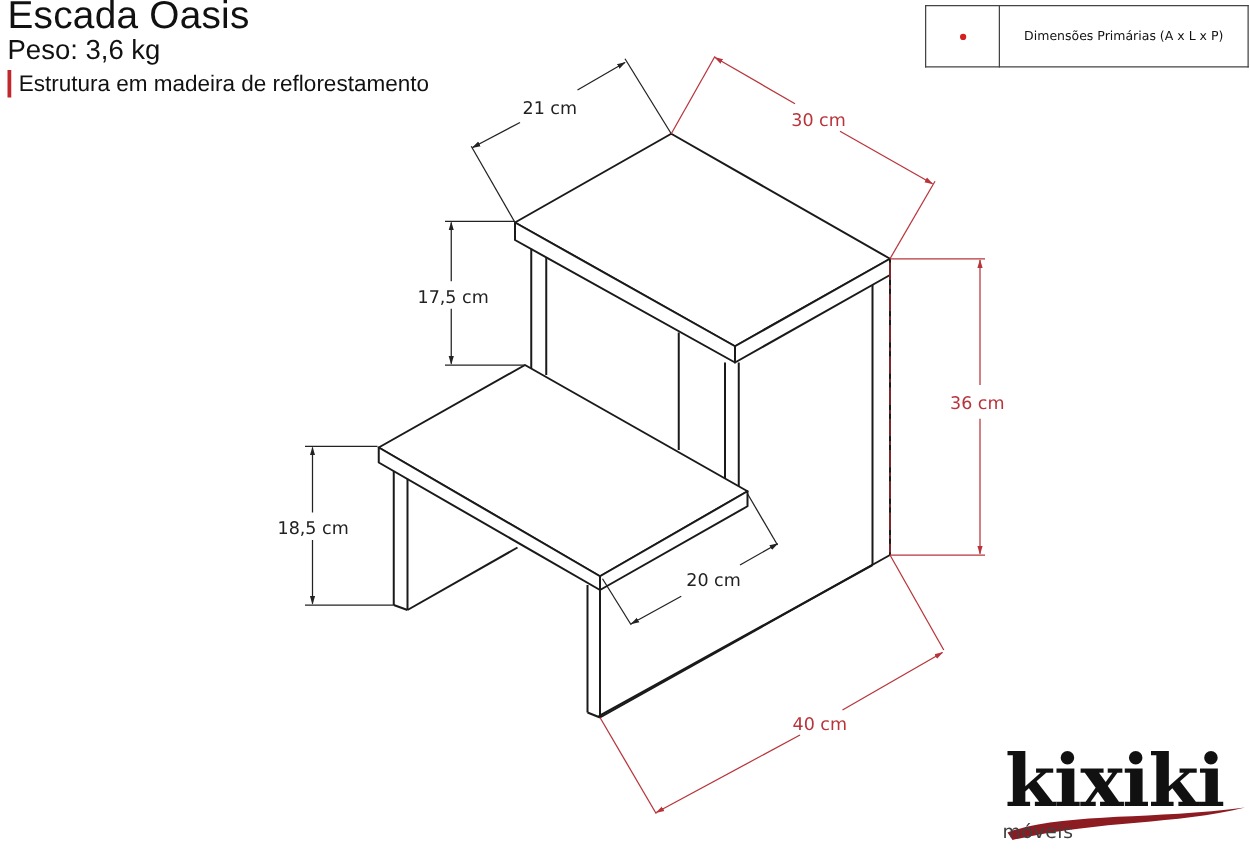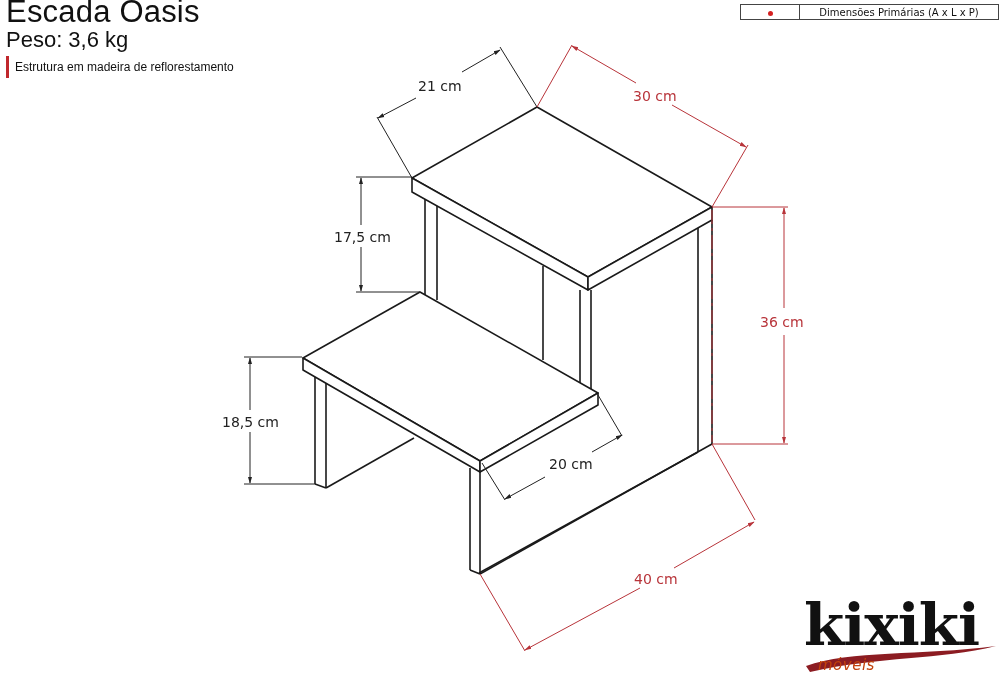--- a/index.html
+++ b/index.html
@@ -1,31 +1,31 @@
 <!DOCTYPE html>
 <html><head>
 <meta charset="utf-8">
 <style>
   html, body { margin:0; padding:0; background:#ffffff; }
   body { width:1000px; height:686px; position:relative; overflow:hidden; font-family:"Liberation Sans", sans-serif; color:#111; }
   .title { position:absolute; left:6px; top:-6px; font-size:31px; line-height:36px; color:#111; letter-spacing:0.2px; }
   .weight { position:absolute; left:6px; top:30px; font-size:22px; line-height:20px; color:#111; }
   .material { position:absolute; left:6px; top:56px; height:22px; display:flex; align-items:center; }
   .material .bar { width:3px; height:22px; background:#c0282d; margin-right:6px; }
-  .material .txt { font-size:12px; color:#111; }
+  .material .txt { font-size:18px; color:#111; }
   .legend { position:absolute; left:740px; top:4px; border-collapse:collapse; font-size:10px; font-family:"DejaVu Sans", sans-serif; }
-  .legend td { border:1px solid #444; height:14px; padding:0 4px; text-align:center; }
+  .legend td { border:1px solid #444; height:14px; padding:17px 4px; text-align:center; }
   .legend td.dotcell { width:50px; }
   .legend td.lbl { width:190px; }
   .dot { display:inline-block; width:5px; height:5px; border-radius:50%; }
   svg.drawing { position:absolute; left:0; top:0; }
   .dimtxt { font-family:"DejaVu Sans", sans-serif; font-size:14px; }
   .logo { position:absolute; left:800px; top:592px; width:200px; height:94px; }
   .logo .brand { position:absolute; left:4px; top:0px; font-family:"DejaVu Serif", serif; font-weight:bold; font-size:58px; letter-spacing:-1px; color:#111; line-height:66px; }
-  .logo .sub { position:absolute; left:18px; top:64px; font-family:"DejaVu Sans", sans-serif; font-size:15px; color:#c2410c; letter-spacing:0.5px;font-style:italic; }
+  .logo .sub { position:absolute; left:2px; top:64px; font-family:"DejaVu Sans", sans-serif; font-size:15px; color:#404040; letter-spacing:0.5px; }
   .logo svg { position:absolute; left:0; top:52px; }
 </style>
 </head>
 <body>
 
 <div class="title">Escada Oasis</div>
 <div class="weight">Peso: 3,6 kg</div>
 <div class="material">
   <span class="bar"></span>
   <span class="txt">Estrutura em madeira de reflorestamento</span>

